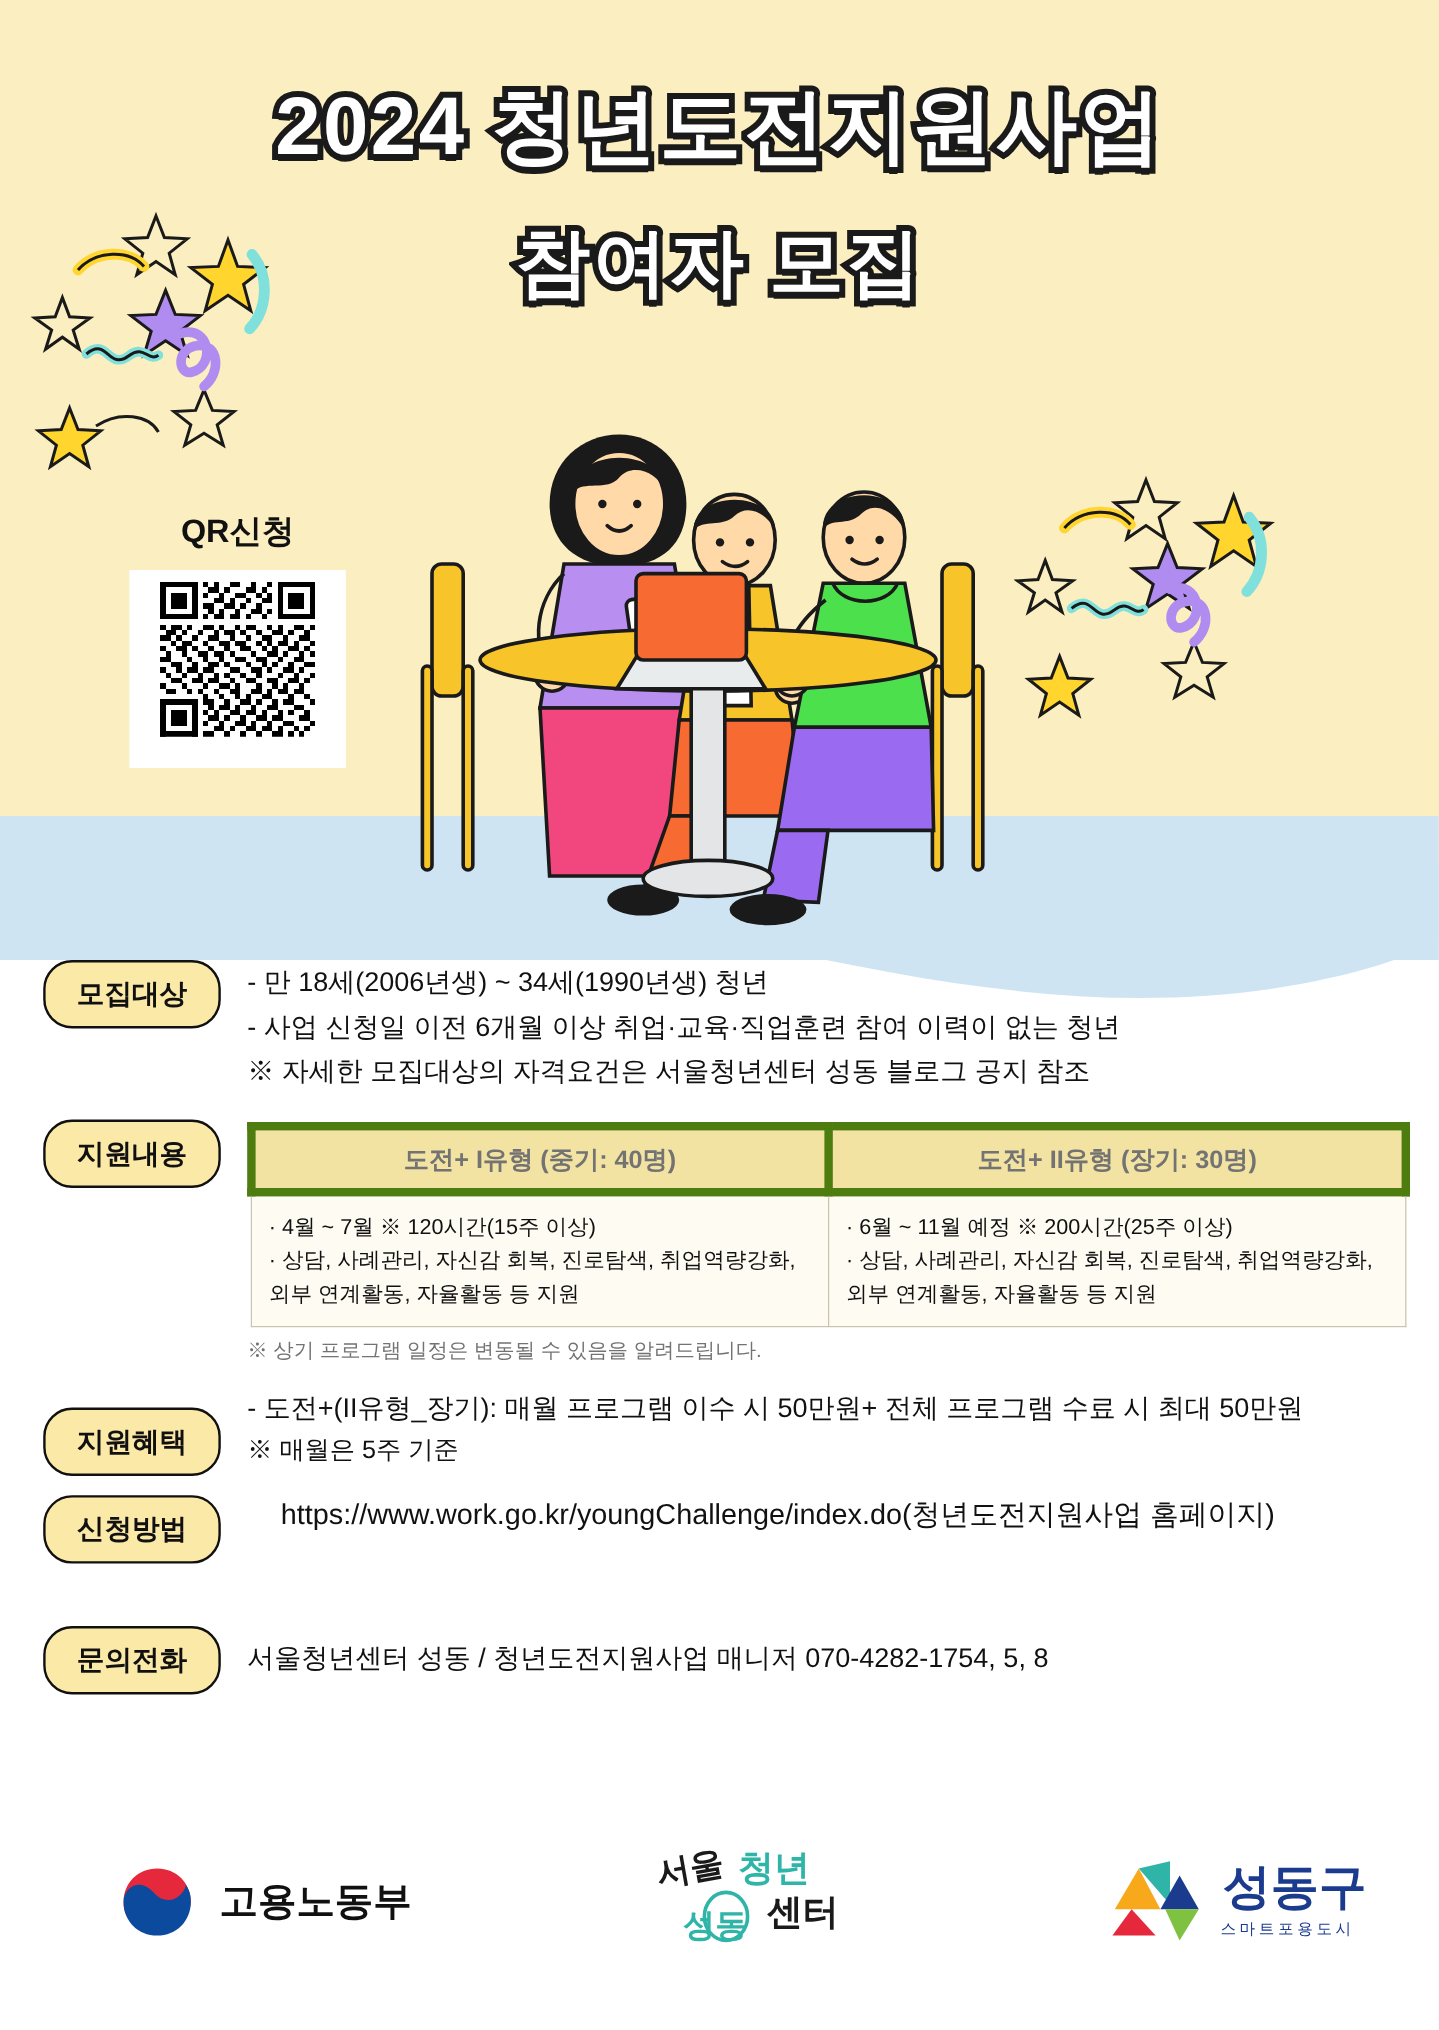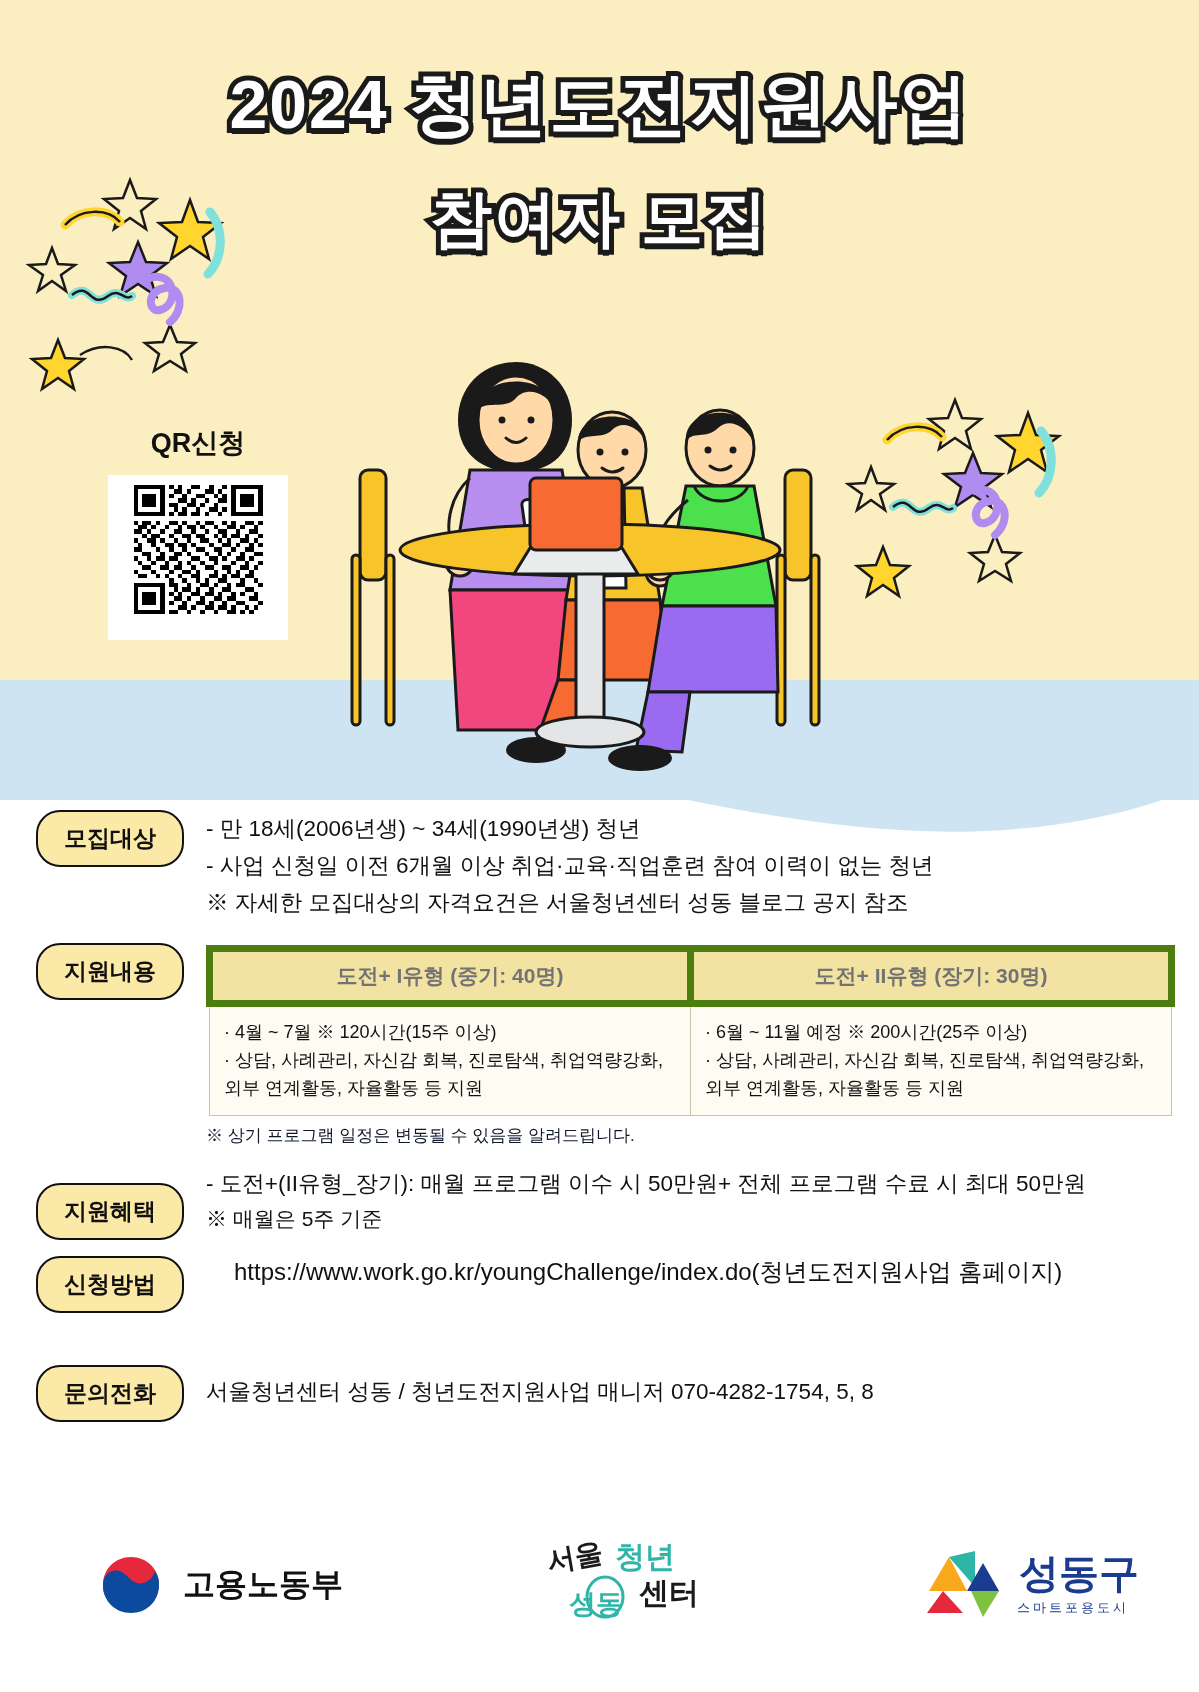--- a/index.html
+++ b/index.html
@@ -62,21 +62,21 @@
     background:#fbe9a7;
     border:2.5px solid #111;
     border-radius:24px;
     text-align:center;
     font-size:23px;font-weight:bold;color:#111;
     padding:11px 0;
     box-sizing:border-box;
   }
   .row-body{flex:1 1 auto;padding-left:22px;padding-right:24px;}
   .line{font-size:22.5px;color:#111;line-height:1.65;white-space:nowrap;}
-  .note-small{font-size:17px;color:#0f172a;margin-top:8px;}
+  .note-small{font-size:17px;color:#737373;margin-top:8px;}
   
   .tbl{width:100%;border-collapse:collapse;margin-top:2px;}
   .tbl th{
     background:#f3e3a2;border:7px solid #4d7c0f;
     font-size:21px;font-weight:bold;color:#737373;padding:10px 4px;text-align:center;
   }
   .tbl td{
     background:#fdfbf2;border:1px solid #c9c4ae;
     font-size:18px;color:#111;padding:12px 14px;vertical-align:top;line-height:1.55;
   }
@@ -443,21 +443,21 @@
   </g>
 
   <g transform="translate(196,178)">
     <path d="M4,70 L96,70 L112,96 L-12,96 Z" fill="#e9eced" stroke="#1a1a1a" stroke-width="3"></path>
     <rect x="4" y="0" width="92" height="72" rx="6" fill="#f76b32" stroke="#1a1a1a" stroke-width="3"></rect>
   </g>
 </svg>
 
 <div class="content">
 
-  <div class="row" style="margin-top:10px;">
+  <div class="row" style="">
     <div class="tag">모집대상</div>
     <div class="row-body">
       <div class="line">- 만 18세(2006년생) ~ 34세(1990년생) 청년</div>
       <div class="line">- 사업 신청일 이전 6개월 이상 취업·교육·직업훈련 참여 이력이 없는 청년</div>
       <div class="line">※ 자세한 모집대상의 자격요건은 서울청년센터 성동 블로그 공지 참조</div>
     </div>
   </div>
 
   <div class="row" style="margin-top:22px;">
     <div class="tag">지원내용</div>

